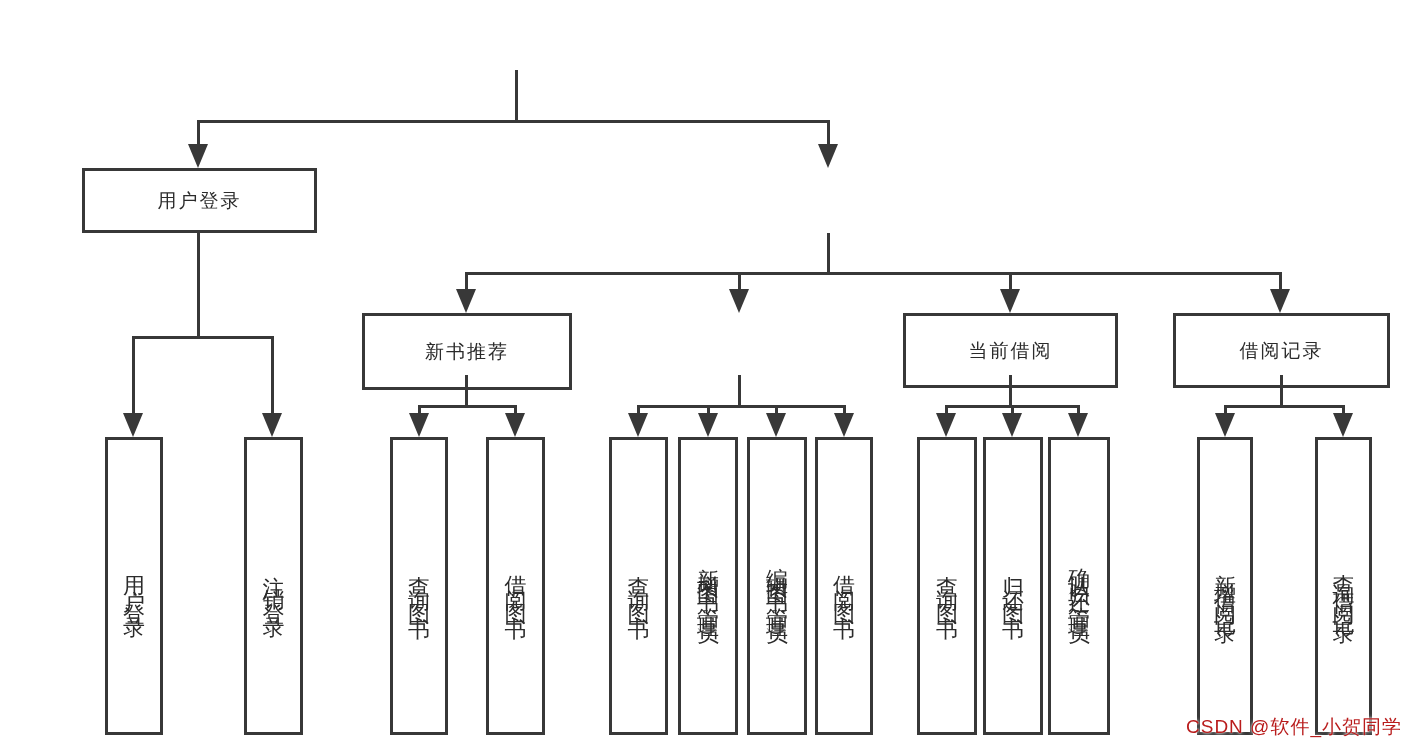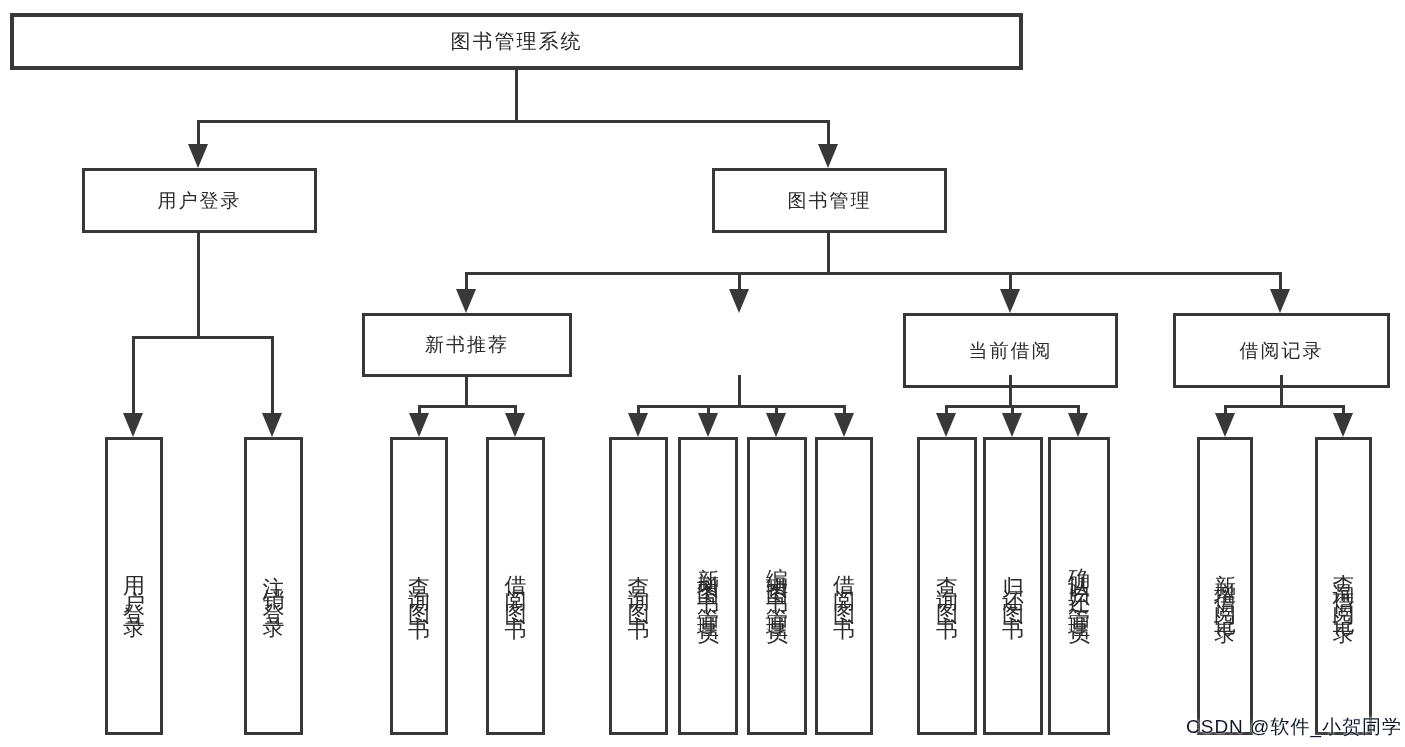--- a/index.html
+++ b/index.html
@@ -35,63 +35,61 @@
   .ar{
     position:absolute; width:0; height:0;
     border-left:10px solid transparent;
     border-right:10px solid transparent;
     border-top:24px solid #383838;
   }
   .watermark{
     position:absolute;
     left:1186px; top:714px;
     font-size:19px;
-    color:#0f172a;
+    color:#b91c1c;
     letter-spacing:1px;
     z-index:9;
     text-shadow:0 0 2px #ffffff,0 0 4px #ffffff;
     white-space:nowrap;
   }
 </style>
 </head>
 <body>
 
 <div id="stage">
 
-  <div class="box hbox root" style="left:10px;top:13px;width:1013px;height:57px;">图书管理系统</div>
 
   <div class="ln" style="left:515px;top:70px;width:3px;height:50px;"></div>
   <div class="ln" style="left:197px;top:120px;width:633px;height:3px;"></div>
   <div class="ln" style="left:197px;top:120px;width:3px;height:28px;"></div>
   <div class="ar" style="left:188px;top:144px;"></div>
   <div class="ln" style="left:827px;top:120px;width:3px;height:28px;"></div>
   <div class="ar" style="left:818px;top:144px;"></div>
 
   <div class="box hbox" style="left:82px;top:168px;width:235px;height:65px;">用户登录</div>
-  <div class="box hbox" style="left:712px;top:168px;width:235px;height:65px;">图书管理</div>
 
   <div class="ln" style="left:197px;top:233px;width:3px;height:103px;"></div>
   <div class="ln" style="left:132px;top:336px;width:142px;height:3px;"></div>
   <div class="ln" style="left:132px;top:336px;width:3px;height:78px;"></div>
   <div class="ar" style="left:123px;top:413px;"></div>
   <div class="ln" style="left:271px;top:336px;width:3px;height:78px;"></div>
   <div class="ar" style="left:262px;top:413px;"></div>
 
   <div class="ln" style="left:827px;top:233px;width:3px;height:39px;"></div>
   <div class="ln" style="left:466px;top:272px;width:815px;height:3px;"></div>
   <div class="ln" style="left:465px;top:272px;width:3px;height:18px;"></div>
   <div class="ar" style="left:456px;top:289px;"></div>
   <div class="ln" style="left:738px;top:272px;width:3px;height:18px;"></div>
   <div class="ar" style="left:729px;top:289px;"></div>
   <div class="ln" style="left:1009px;top:272px;width:3px;height:18px;"></div>
   <div class="ar" style="left:1000px;top:289px;"></div>
   <div class="ln" style="left:1279px;top:272px;width:3px;height:18px;"></div>
   <div class="ar" style="left:1270px;top:289px;"></div>
 
-  <div class="box hbox" style="left:362px;top:313px;width:210px;height:64px;">新书推荐</div>
+  <div class="box hbox" style="left:362px;top:313px;width:210px;height:77px;">新书推荐</div>
   <div class="box hbox" style="left:903px;top:313px;width:215px;height:75px;">当前借阅</div>
   <div class="box hbox" style="left:1173px;top:313px;width:217px;height:75px;">借阅记录</div>
 
   <div class="ln" style="left:465px;top:375px;width:3px;height:30px;"></div>
   <div class="ln" style="left:418px;top:405px;width:99px;height:3px;"></div>
   <div class="ln" style="left:418px;top:405px;width:3px;height:10px;"></div>
   <div class="ar" style="left:409px;top:413px;"></div>
   <div class="ln" style="left:514px;top:405px;width:3px;height:10px;"></div>
   <div class="ar" style="left:505px;top:413px;"></div>
 

